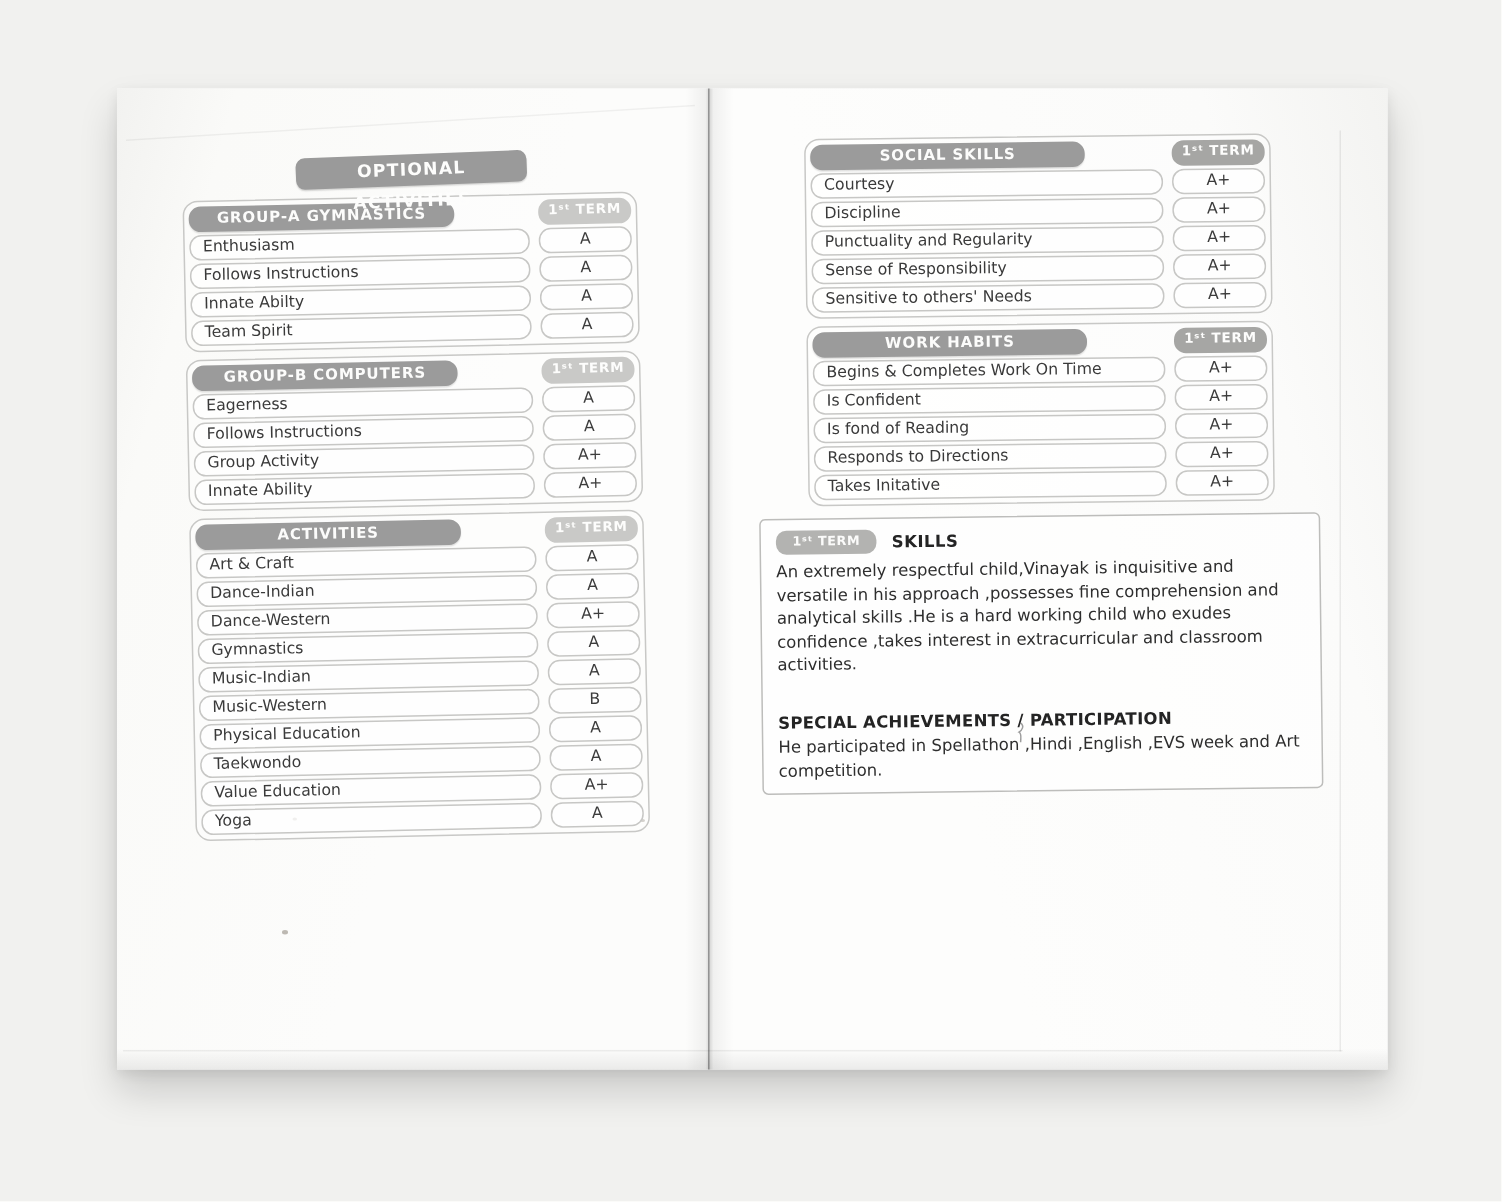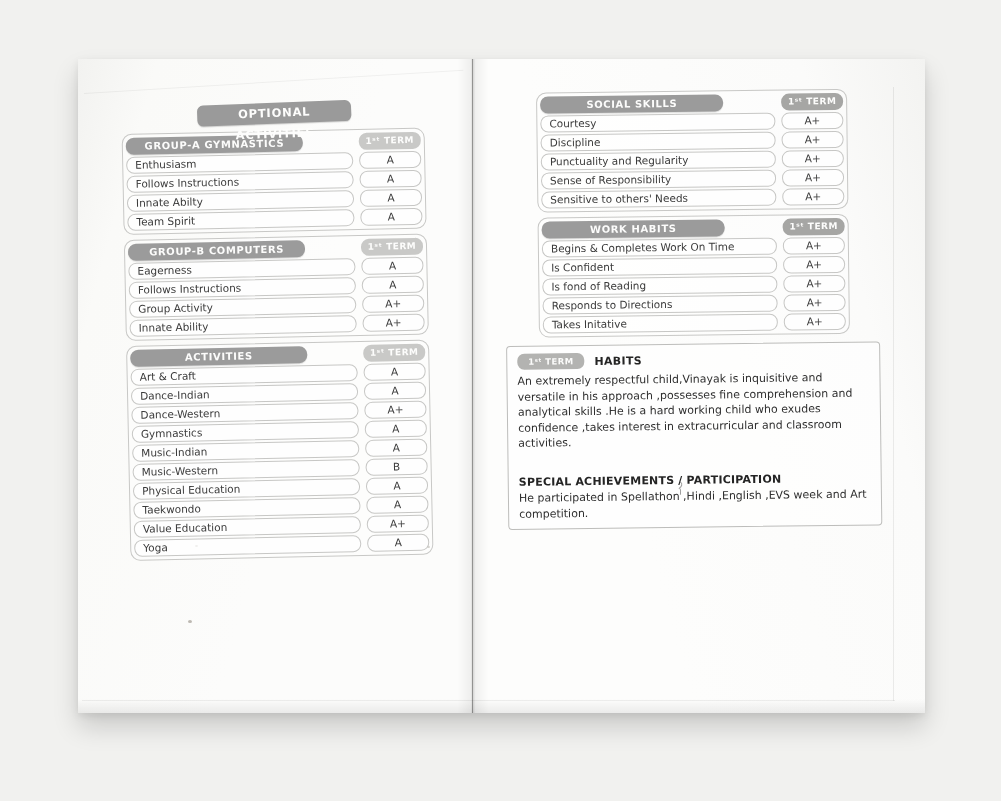--- a/index.html
+++ b/index.html
@@ -177,21 +177,21 @@
   <div class="grade-pill">A+</div>
 
   <div class="label-pill">Takes Initative</div>
   <div class="grade-pill">A+</div>
 </div>
         </div>
 
       <div class="remarks-box">
         <div class="remarks-head">
           <span class="remarks-term">1ˢᵗ TERM</span>
-          <span class="remarks-title">HABITS</span>
+          <span class="remarks-title">SKILLS</span>
         </div>
         <p class="remarks-text">An extremely respectful child,Vinayak is inquisitive and versatile in his approach ,possesses fine comprehension  and analytical skills .He is a hard working child who exudes confidence ,takes interest in extracurricular and classroom activities.</p>
         <div class="ach-heading">SPECIAL ACHIEVEMENTS / PARTICIPATION</div>
         <p class="remarks-text">He participated in Spellathon ,Hindi ,English ,EVS week and Art competition.</p>
         <svg class="ink-mark" width="9" height="15" viewBox="0 0 9 15">
           <path d="M4.5 1 C7.5 3 5.5 6 3.5 7.2 C5.5 8.2 4.5 11.5 4.5 14" stroke="#6a6a6a" stroke-width="1" fill="none"></path>
         </svg>
       </div>
     </div>
 

